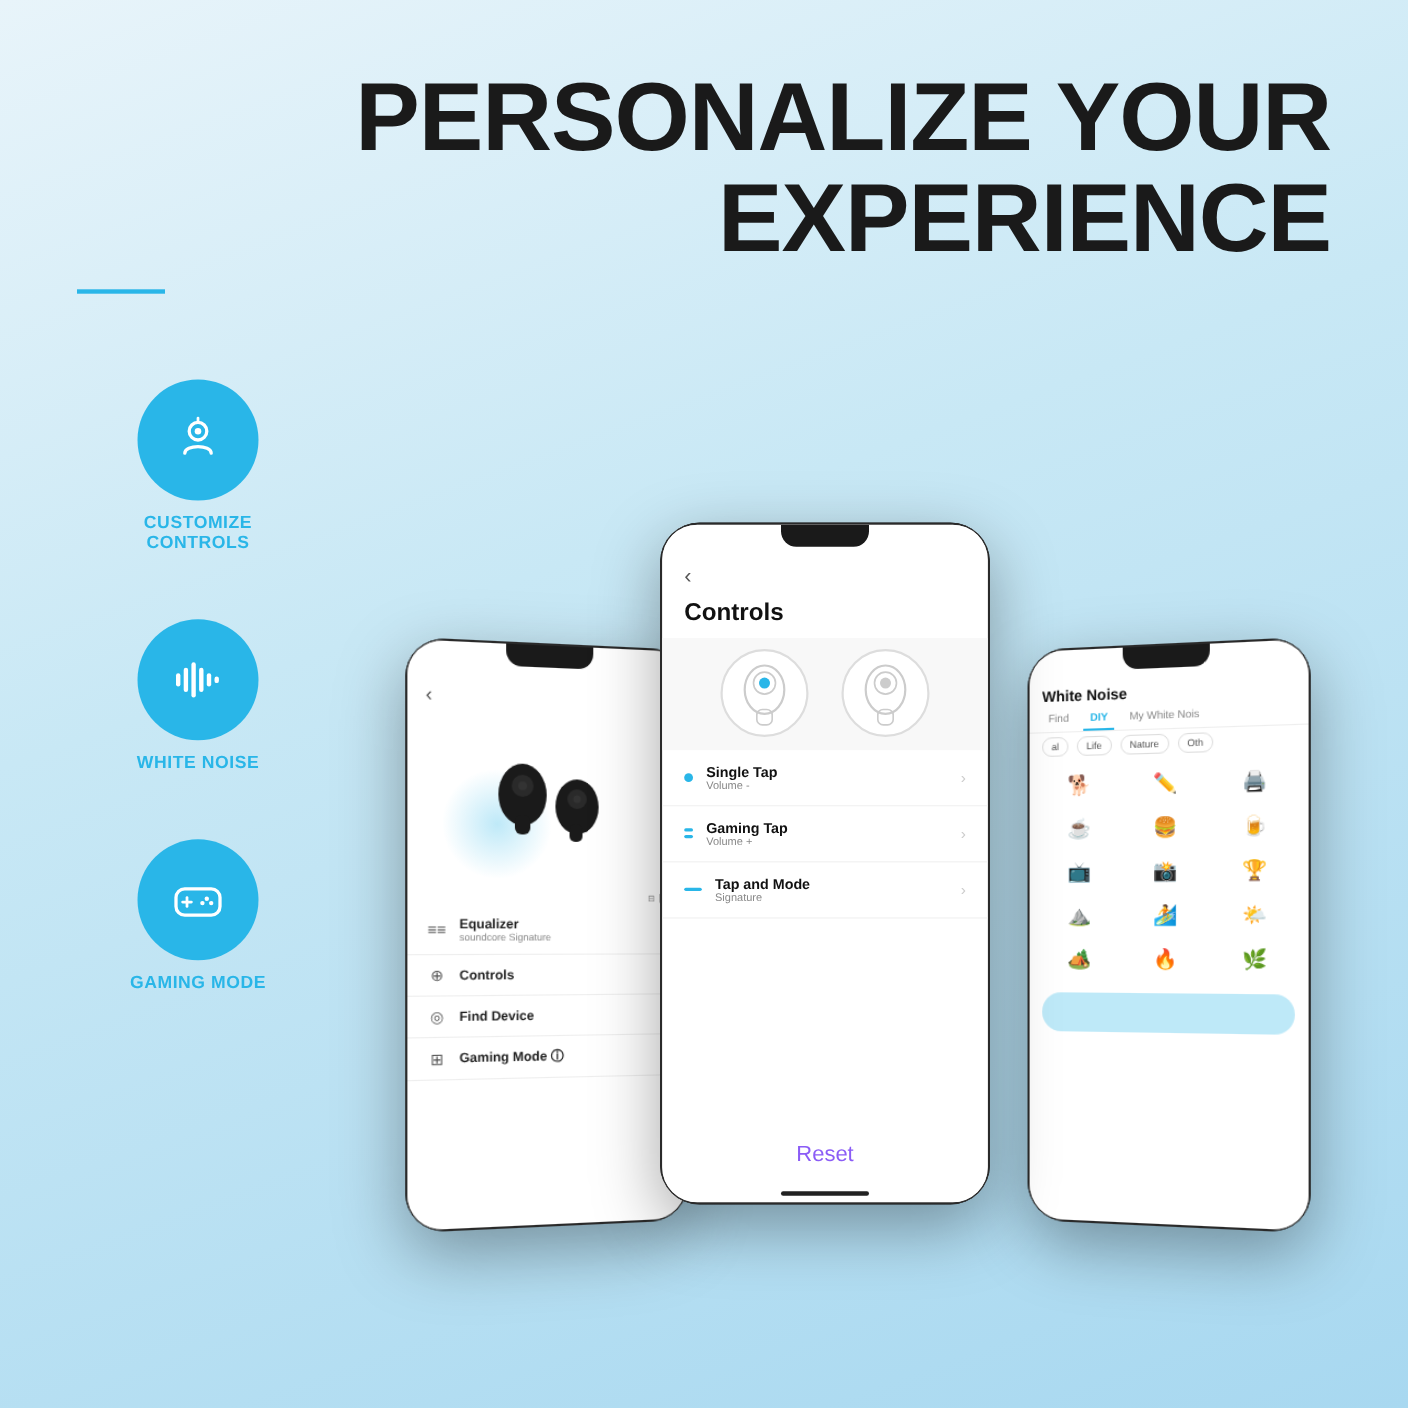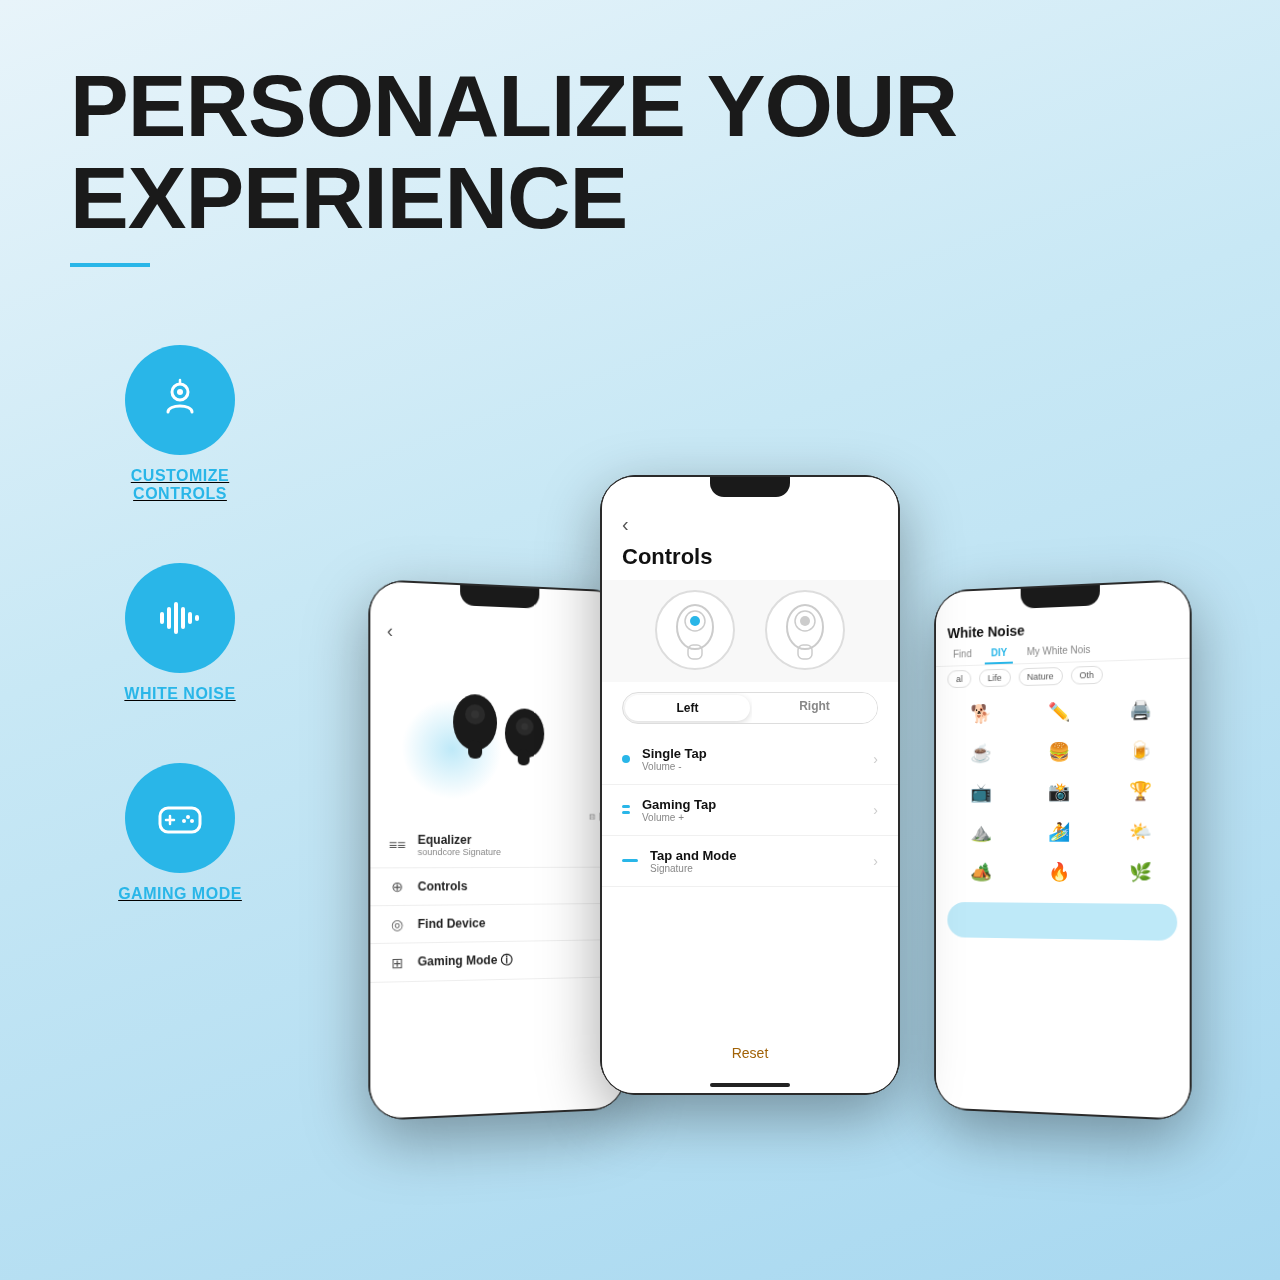--- a/index.html
+++ b/index.html
@@ -15,21 +15,21 @@
 
     .main-container {
       width: 1280px;
       height: 1280px;
       position: relative;
       padding: 60px 70px 40px 70px;
     }
 
     
     .header {
-      text-align: left;
+      text-align: right;
       margin-bottom: 10px;
     }
 
     .main-title {
       font-size: 88px;
       font-weight: 900;
       color: #1a1a1a;
       line-height: 1.05;
       letter-spacing: -1px;
       text-transform: uppercase;
@@ -49,21 +49,20 @@
       margin-bottom: 30px;
     }
 
     
     .content-area {
       display: flex;
       align-items: flex-start;
       justify-content: flex-end;
       margin-top: 10px;
       height: 870px;
-      text-decoration: underline;
     }
 
     
     .features-col {
       display: flex;
       flex-direction: column;
       gap: 60px;
       width: 220px;
       padding-top: 60px;
     }
@@ -350,22 +349,22 @@
     }
 
     .ctrl-text { flex: 1; }
     .ctrl-title { font-size: 13px; font-weight: 600; color: #111; }
     .ctrl-sub { font-size: 10px; color: #888; }
     .ctrl-arrow { font-size: 14px; color: #ccc; }
 
     .reset-btn {
       text-align: center;
       padding: 16px;
-      color: #a16207;
-      font-size: 14px;
+      color: #8b5cf6;
+      font-size: 20px;
       margin-top: auto;
     }
 
     .home-indicator {
       width: 80px;
       height: 4px;
       background: #222;
       border-radius: 2px;
       margin: 6px auto;
     }
@@ -585,24 +584,20 @@
               <div class="earbud-circle">
                 <svg width="60" height="70" viewBox="0 0 60 70">
                   <ellipse cx="30" cy="32" rx="18" ry="22" fill="none" stroke="#ccc" stroke-width="2"></ellipse>
                   <circle cx="30" cy="26" r="10" fill="none" stroke="#ccc" stroke-width="1.5"></circle>
                   <circle cx="30" cy="26" r="5" fill="#ccc"></circle>
                   <rect x="23" y="50" width="14" height="14" rx="5" fill="none" stroke="#ccc" stroke-width="1.5"></rect>
                 </svg>
               </div>
             </div>
 
-            <div class="lr-toggle">
-              <div class="lr-btn active">Left</div>
-              <div class="lr-btn">Right</div>
-            </div>
 
             <div class="control-row">
               <div class="ctrl-dot"></div>
               <div class="ctrl-text">
                 <div class="ctrl-title">Single Tap</div>
                 <div class="ctrl-sub">Volume -</div>
               </div>
               <span class="ctrl-arrow">›</span>
             </div>
 

